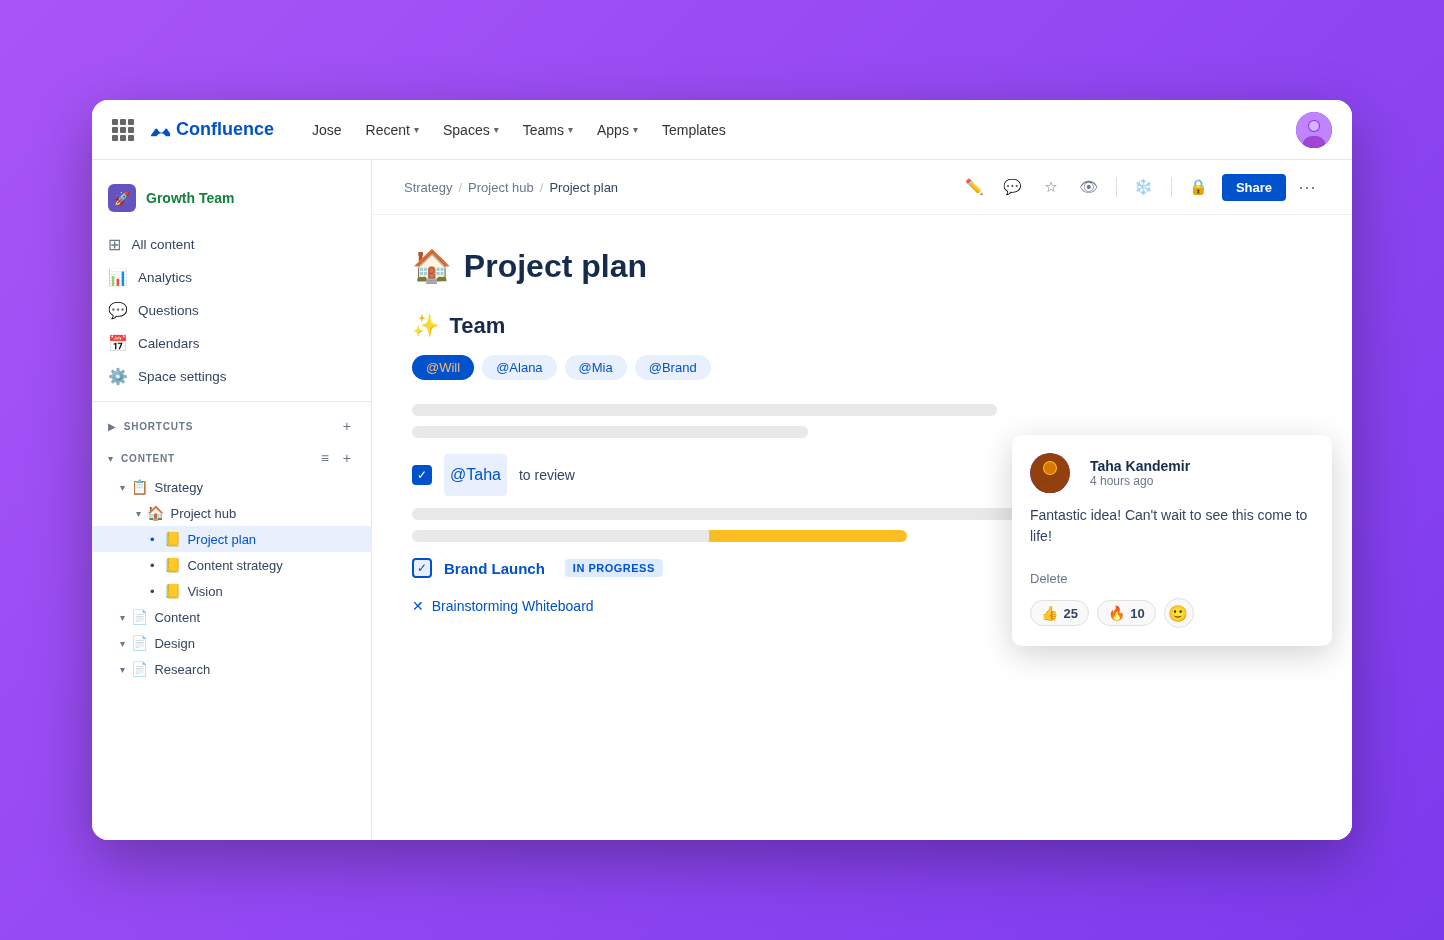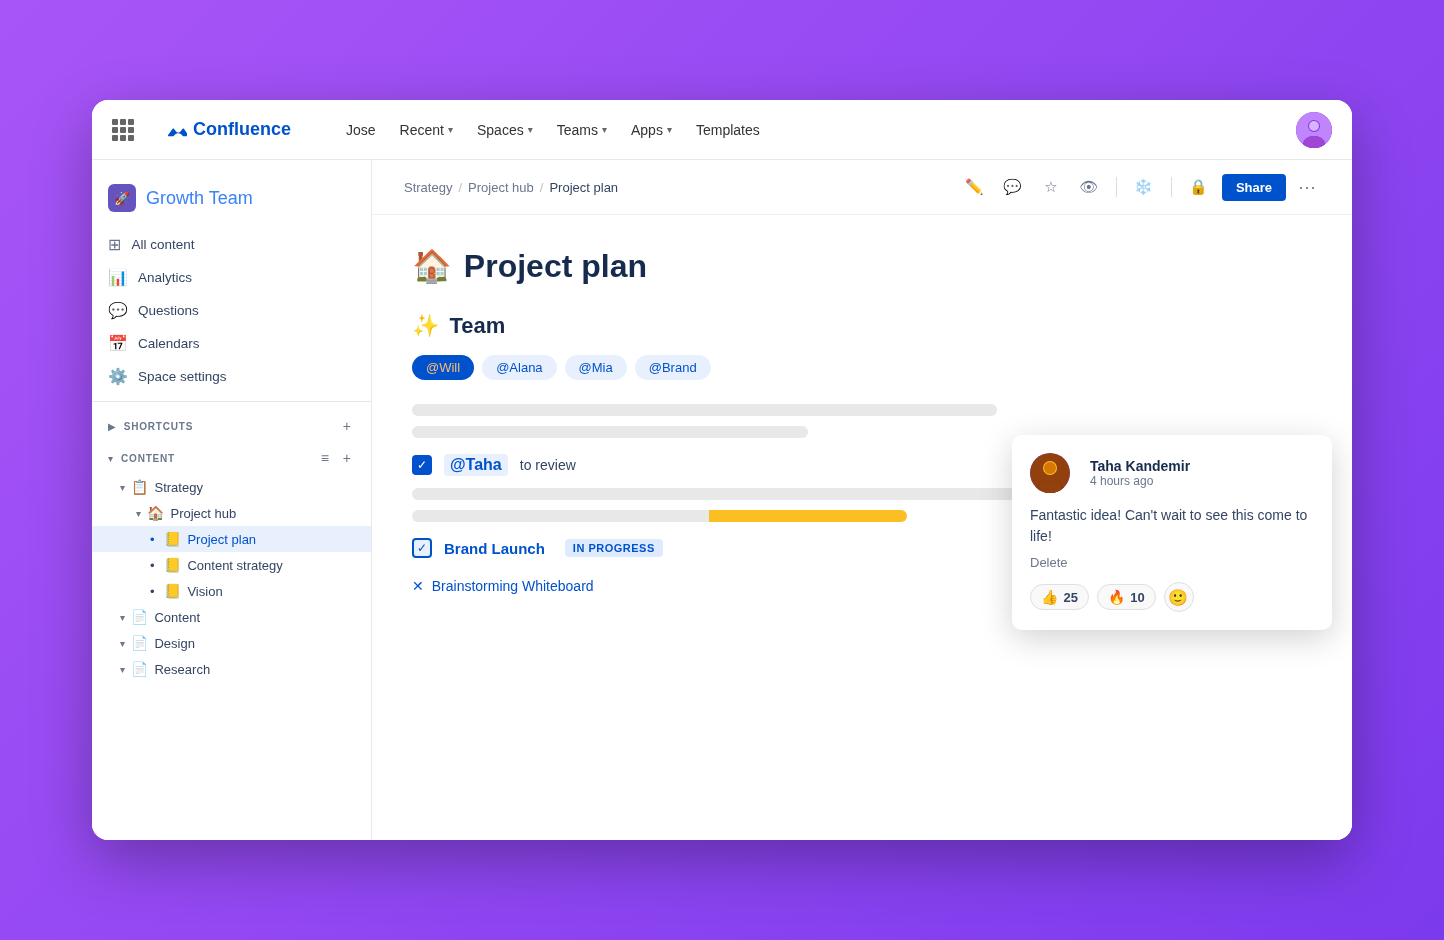--- a/index.html
+++ b/index.html
@@ -20,21 +20,21 @@
       position: relative;
     }
     
     .top-nav {
       display: flex;
       align-items: center;
       padding: 0 20px;
       height: 60px;
       border-bottom: 1px solid #e8e8e8;
       background: #fff;
-      gap: 25px;
+      gap: 8px;
     }
     .grid-icon {
       display: grid;
       grid-template-columns: repeat(3,6px);
       grid-template-rows: repeat(3,6px);
       gap: 2px;
       margin-right: 8px;
     }
     .grid-dot { width:6px; height:6px; background:#666; border-radius:1px; }
     .logo {
@@ -110,23 +110,23 @@
       border-radius: 6px;
       display: flex;
       align-items: center;
       justify-content: center;
       color: white;
       font-size: 13px;
       font-weight: 700;
       flex-shrink: 0;
     }
     .space-name {
-      font-size: 18px;
-      font-weight: 400;
-      color: #3b82f6;
+      font-size: 14px;
+      font-weight: 700;
+      color: #15803d;
     }
     .sidebar-item {
       display: flex;
       align-items: center;
       gap: 10px;
       padding: 7px 16px;
       cursor: pointer;
       font-size: 13.5px;
       color: #344563;
     }
@@ -300,24 +300,24 @@
       background: #0052cc;
       border-radius: 4px;
       display: flex;
       align-items: center;
       justify-content: center;
       color: white;
       font-size: 12px;
       flex-shrink: 0;
     }
     .task-mention {
-      font-weight: 700;
+      font-weight: 400;
       color: #0052cc;
       background: #e8f0fe;
-      padding: 2px 6px;
+      padding: 12px 6px;
       border-radius: 4px;
     }
     .task-text { font-size: 14px; color: #344563; }
     .brand-launch-row {
       display: flex;
       align-items: center;
       gap: 12px;
       margin-top: 16px;
     }
     .brand-launch-checkbox {
@@ -395,21 +395,21 @@
       color: #172b4d;
     }
     .comment-time {
       font-size: 12px;
       color: #6b778c;
     }
     .comment-text {
       font-size: 14px;
       color: #344563;
       line-height: 1.5;
-      margin-bottom: 8px;
+      margin-bottom: 24px;
     }
     .comment-delete {
       font-size: 13px;
       color: #6b778c;
       margin-bottom: 12px;
       cursor: pointer;
     }
     .comment-reactions {
       display: flex;
       gap: 8px;

